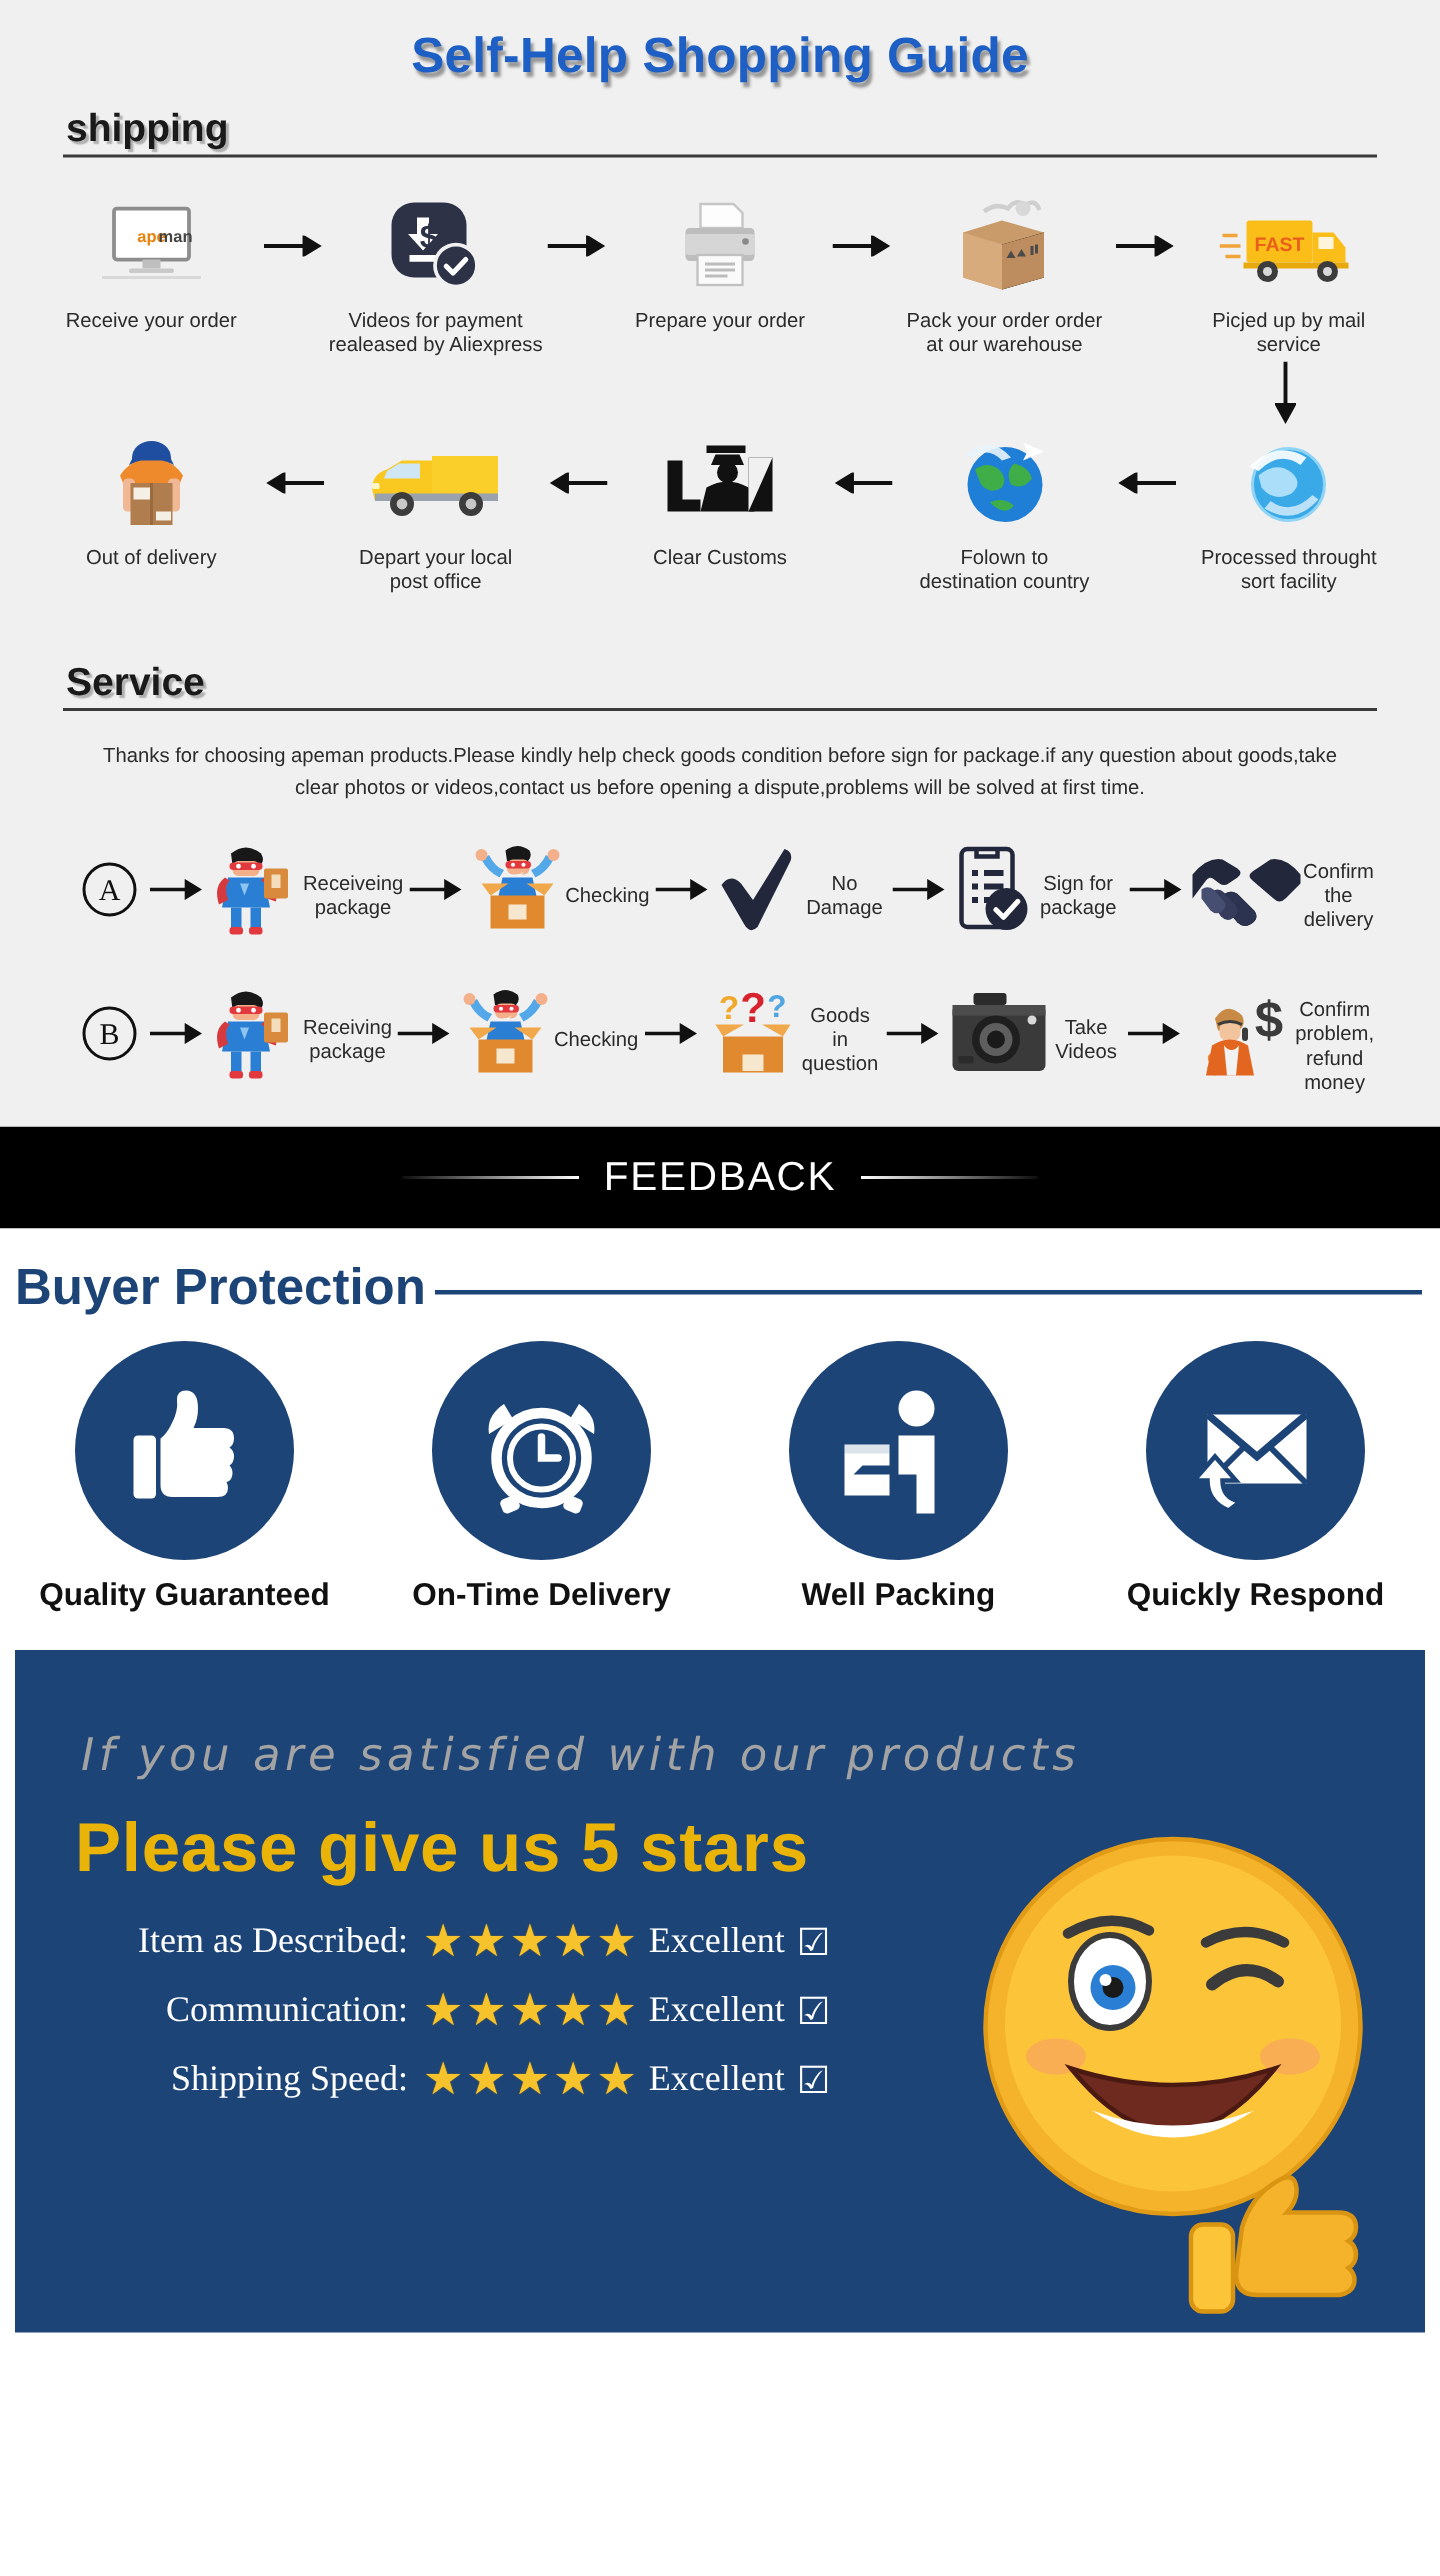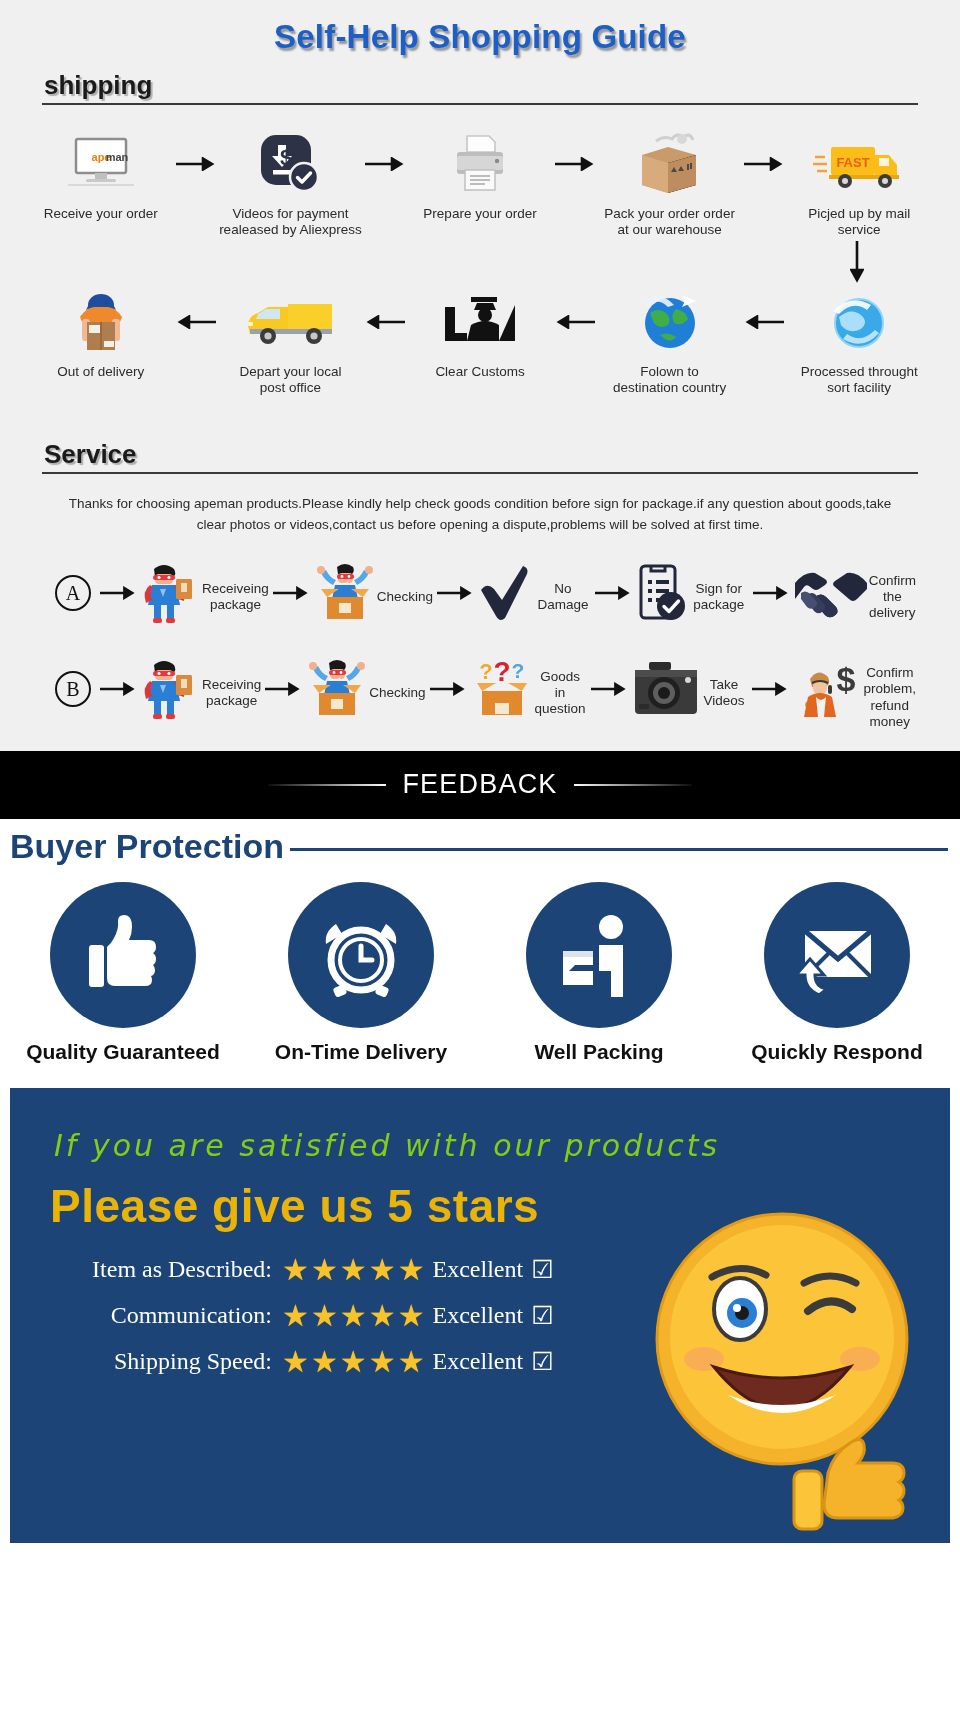--- a/index.html
+++ b/index.html
@@ -154,21 +154,21 @@
   }
   .feedback-band .fb-text {
     color: #ffffff;
     font-size: 27px;
     letter-spacing: 1.2px;
   }
 
   
   .buyer-wrap {
     background: #ffffff;
-    padding: 8px 0 10px 0;
+    padding: 20px 0 10px 0;
   }
   .buyer-head {
     display: flex;
     align-items: center;
     padding: 0 12px 0 10px;
   }
   .buyer-head .bp-title {
     font-size: 34px;
     font-weight: bold;
     color: #1c4477;
@@ -214,25 +214,25 @@
 
   
   .stars-panel {
     background: #1c4477;
     margin: 14px 10px 12px 10px;
     height: 455px;
     position: relative;
     overflow: hidden;
   }
   .sp-line1 {
-    color: #84cc16;
+    color: #a3a3a3;
     font-size: 30px;
     font-style: italic;
     letter-spacing: 3px;
-    padding: 40px 0 0 44px;
+    padding: 53px 0 0 44px;
     font-family: "DejaVu Sans", sans-serif;
   }
   .sp-line2 {
     color: #eab308;
     font-size: 46px;
     font-weight: bold;
     padding: 16px 0 0 40px;
     letter-spacing: 0.5px;
   }
   .rating-rows {

